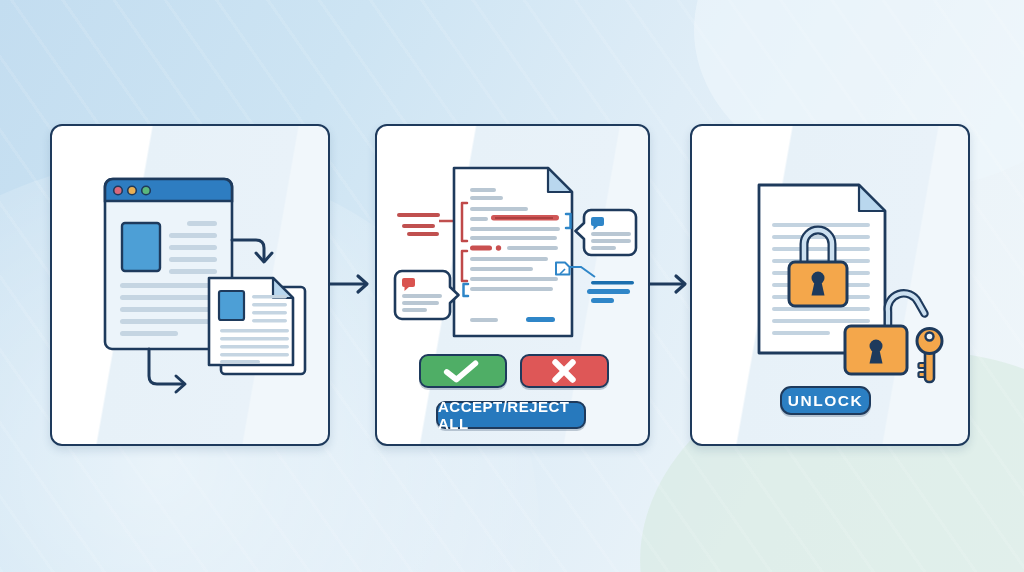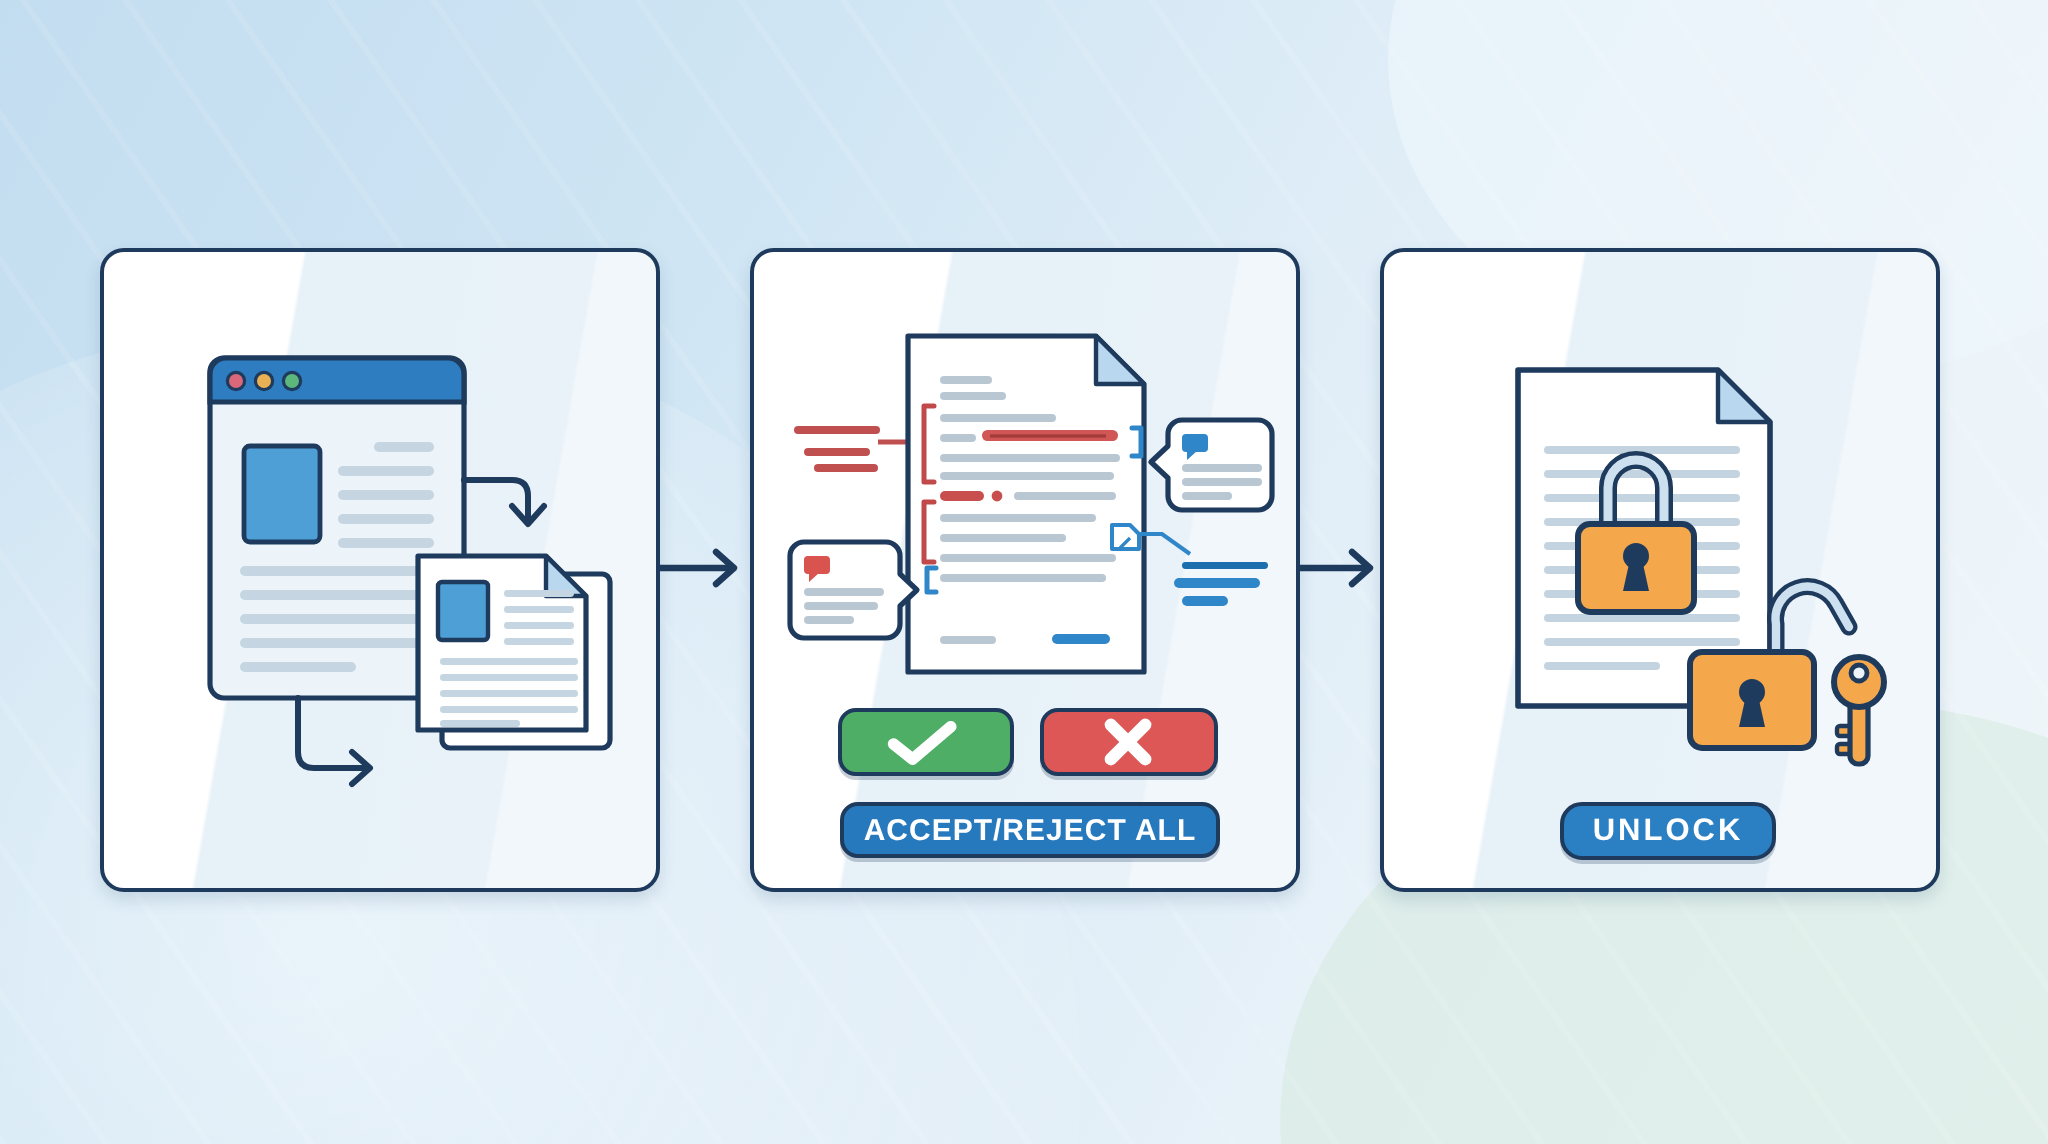--- a/index.html
+++ b/index.html
@@ -30,23 +30,23 @@
   .art{position:absolute;left:0;top:0;z-index:1;}
   .btn{
     position:absolute;z-index:2;display:flex;align-items:center;justify-content:center;
     border:2.6px solid #1e3a5c;box-sizing:border-box;color:#ffffff;font-weight:bold;
     box-shadow:0 2px 0 rgba(30,58,92,0.25);
   }
   .copy-btn{left:152px;top:244px;width:86px;height:28px;border-radius:8px;background:#2b7fc3;
     font-size:19px;letter-spacing:2px;}
   .accept-btn{left:42px;top:228px;width:88px;height:34px;border-radius:9px;background:#4fae66;}
   .reject-btn{left:143px;top:228px;width:89px;height:34px;border-radius:9px;background:#de5757;}
-  .ara-btn{left:43px;top:275px;width:190px;height:28px;border-radius:9px;background:#2779bd;
+  .ara-btn{left:59px;top:275px;width:150px;height:28px;border-radius:9px;background:#2779bd;
     font-size:15px;letter-spacing:0.5px;}
-  .unlock-btn{left:88px;top:275px;width:108px;height:29px;border-radius:11px;background:#2b7fc3;
+  .unlock-btn{left:88px;top:260px;width:91px;height:29px;border-radius:11px;background:#2b7fc3;
     font-size:15.5px;letter-spacing:1.5px;}
 </style>
 </head>
 <body>
 
 <div class="canvas">
   <div class="blob blob-white"></div>
   <div class="blob blob-mint"></div>
   <div class="blob blob-topright"></div>
   <div class="streaks"></div>

